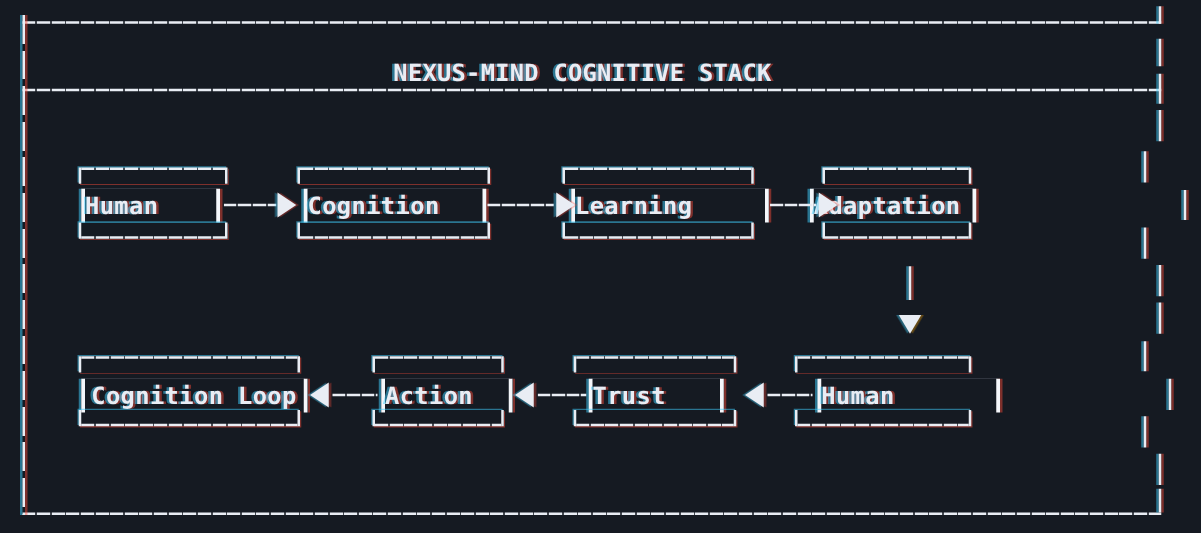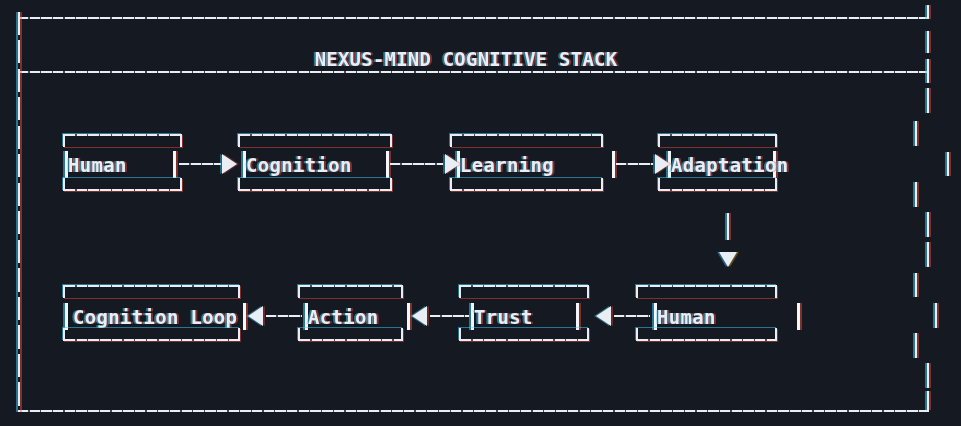--- a/index.html
+++ b/index.html
@@ -117,21 +117,21 @@
   </div>
   <div>
     <div class="btop" style="left:450px;top:134px;width:153px"></div>
     <div class="mid" style="left:457px;width:158px">
         <span class="lbl">Learning</span>
       </div>
     <div class="bbot" style="left:450px;top:178px;width:153px"></div>
   </div>
   <div>
     <div class="btop" style="left:658px;top:134px;width:119px"></div>
-    <div class="mid" style="left:668px;width:108px">
+    <div class="mid" style="left:648px;width:133px">
         <span class="lbl">Adaptation</span>
       </div>
     <div class="bbot" style="left:658px;top:178px;width:119px"></div>
   </div>
 
   <div class="aline" style="left:179px;top:163px;width:42px"></div>
   <div class="tri-r" style="left:222px;top:154px"></div>
   <div class="aline" style="left:390px;top:163px;width:53px"></div>
   <div class="tri-r" style="left:445px;top:154px"></div>
   <div class="aline" style="left:616px;top:163px;width:37px"></div>

